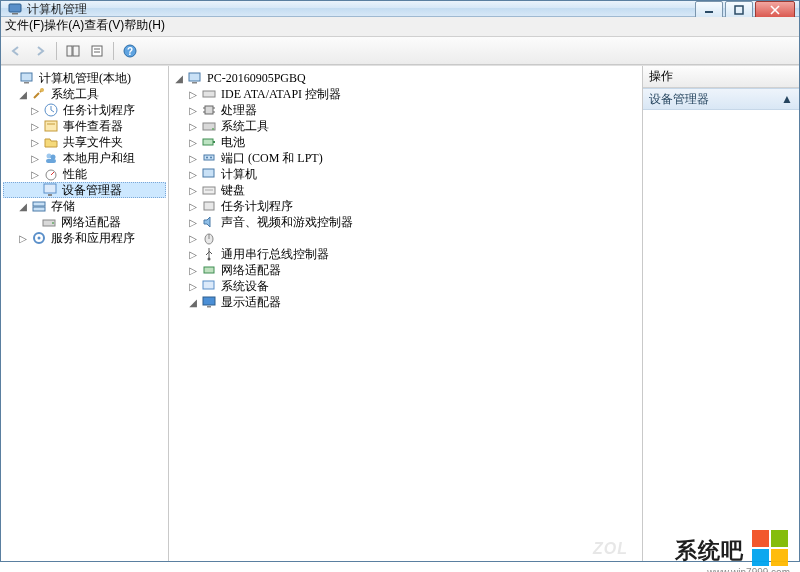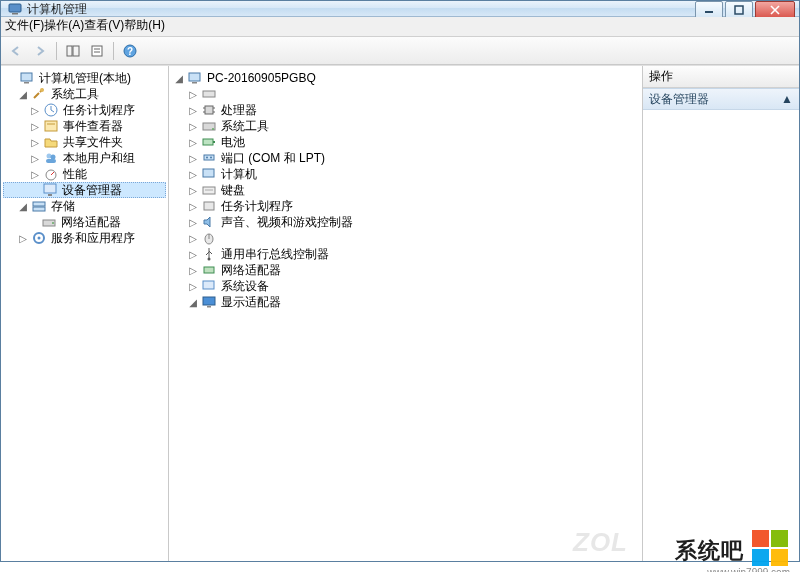--- a/index.html
+++ b/index.html
@@ -105,21 +105,21 @@
     background: linear-gradient(to bottom,#eef4fb,#d9e7f5);
     border-top: 1px solid #c6d7e8;
     border-bottom: 1px solid #c6d7e8;
     display: flex; align-items: center; justify-content: space-between;
     padding: 0 6px; color: #26455f;
   }
   .right-item {
     height: 22px; display: flex; align-items: center; justify-content: space-between;
     padding: 0 14px 0 18px;
   }
-  .tree { list-style: none; margin: 0; padding: 0; }
+  .tree { list-style: none; margin: 0; padding: 0; font-family: Liberation Serif, serif; }
   .tree li { white-space: nowrap; }
   .row {
     display: flex; align-items: center; height: 16px;
     padding: 0 2px; gap: 2px;
   }
   .row.selected {
     background: #cde8ff; border: 1px dotted #7aa7d8; height: 16px; border-radius: 1px;
   }
   .expander {
     width: 12px; height: 12px; display: inline-flex; align-items: center; justify-content: center;
@@ -133,21 +133,21 @@
   }
   .watermark-logo div { width: 17px; height: 17px; }
   .brand-text {
     position: absolute; right: 56px; bottom: 6px; font-size: 22px; font-weight: 700; color: #1e1e1e; letter-spacing: 1px;
     font-family: "Microsoft YaHei", sans-serif;
   }
   .brand-url {
     position: absolute; right: 10px; bottom: -6px; font-size: 10px; color: #8a8a8a;
   }
   .zol-mark {
-    position: absolute; right: 172px; bottom: 14px; font-size: 26px; font-weight: 700; color: rgba(120,120,120,.18);
+    position: absolute; right: 172px; bottom: 14px; font-size: 16px; font-weight: 700; color: rgba(120,120,120,.18);
     font-style: italic; letter-spacing: 1px;
   }
   svg { display:block; }
 </style>
 </head>
 <body>
 
 <div class="window">
 
   <div class="titlebar">
@@ -388,20 +388,21 @@
           <ul class="tree">
             <li>
                 <div class="row">
                   <span class="spacer" style="width:12px"></span>
                   <span class="expander">▷</span>
                   <span class="node-icon">
                     <svg width="16" height="16">
                       <rect x="2" y="5" width="12" height="6" fill="#e3e3e3" stroke="#888"></rect>
                     </svg>
                   </span>
+                  <span class="label">IDE ATA/ATAPI 控制器</span>
                 </div>
               </li>
             <li>
                 <div class="row">
                   <span class="spacer" style="width:12px"></span>
                   <span class="expander">▷</span>
                   <span class="node-icon">
                     <svg width="16" height="16">
                       <rect x="4" y="4" width="8" height="8" fill="#d9d9d9" stroke="#666"></rect>
                       <line x1="2" y1="6" x2="4" y2="6" stroke="#666"></line>

